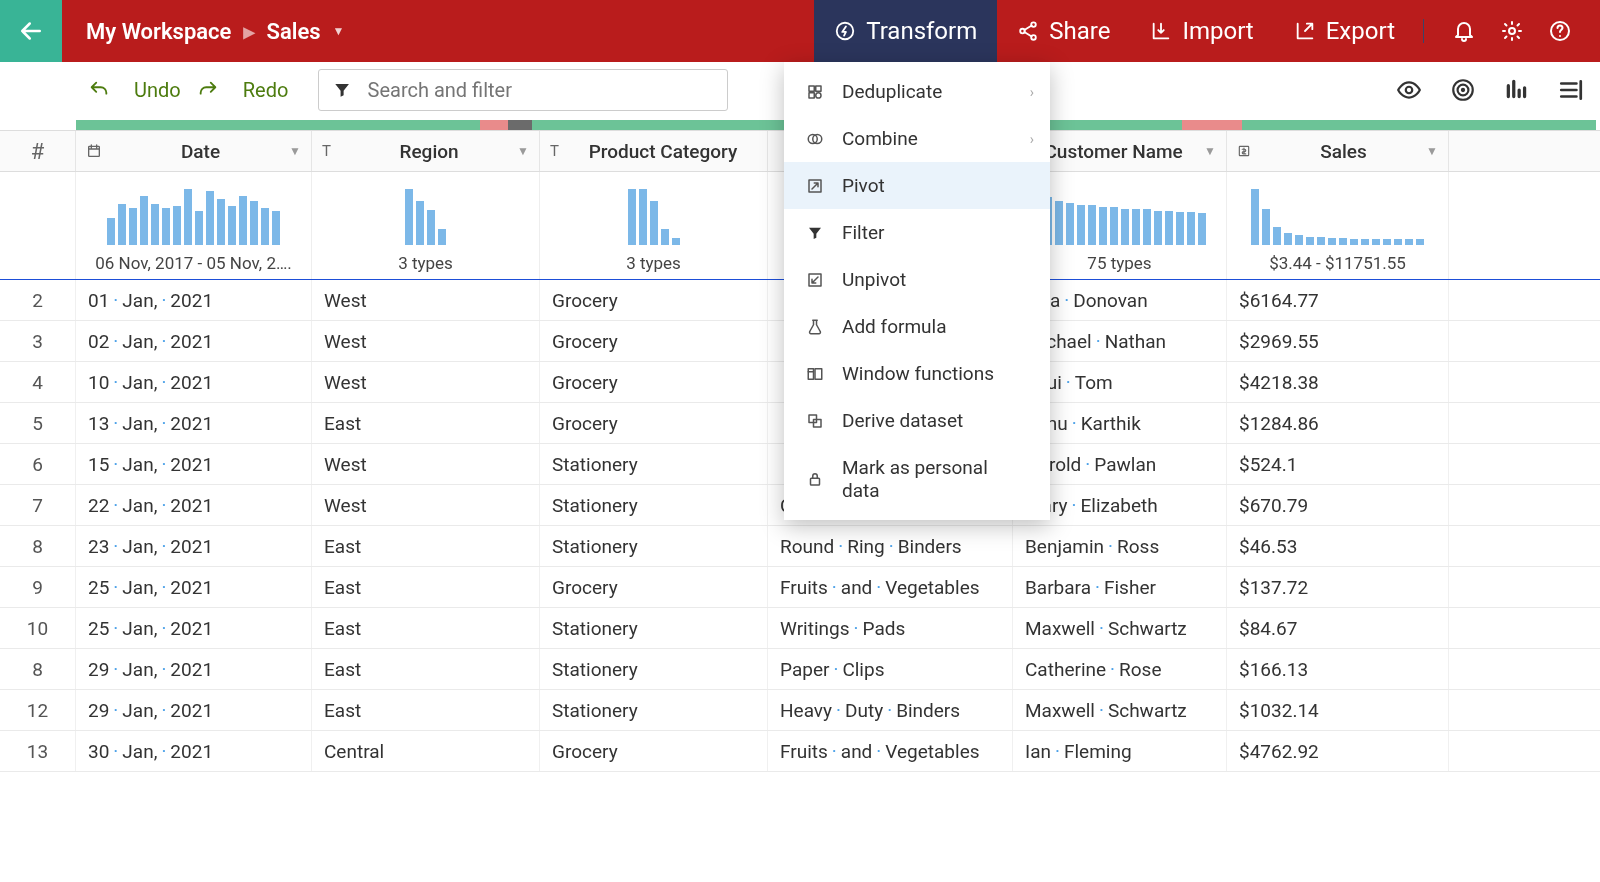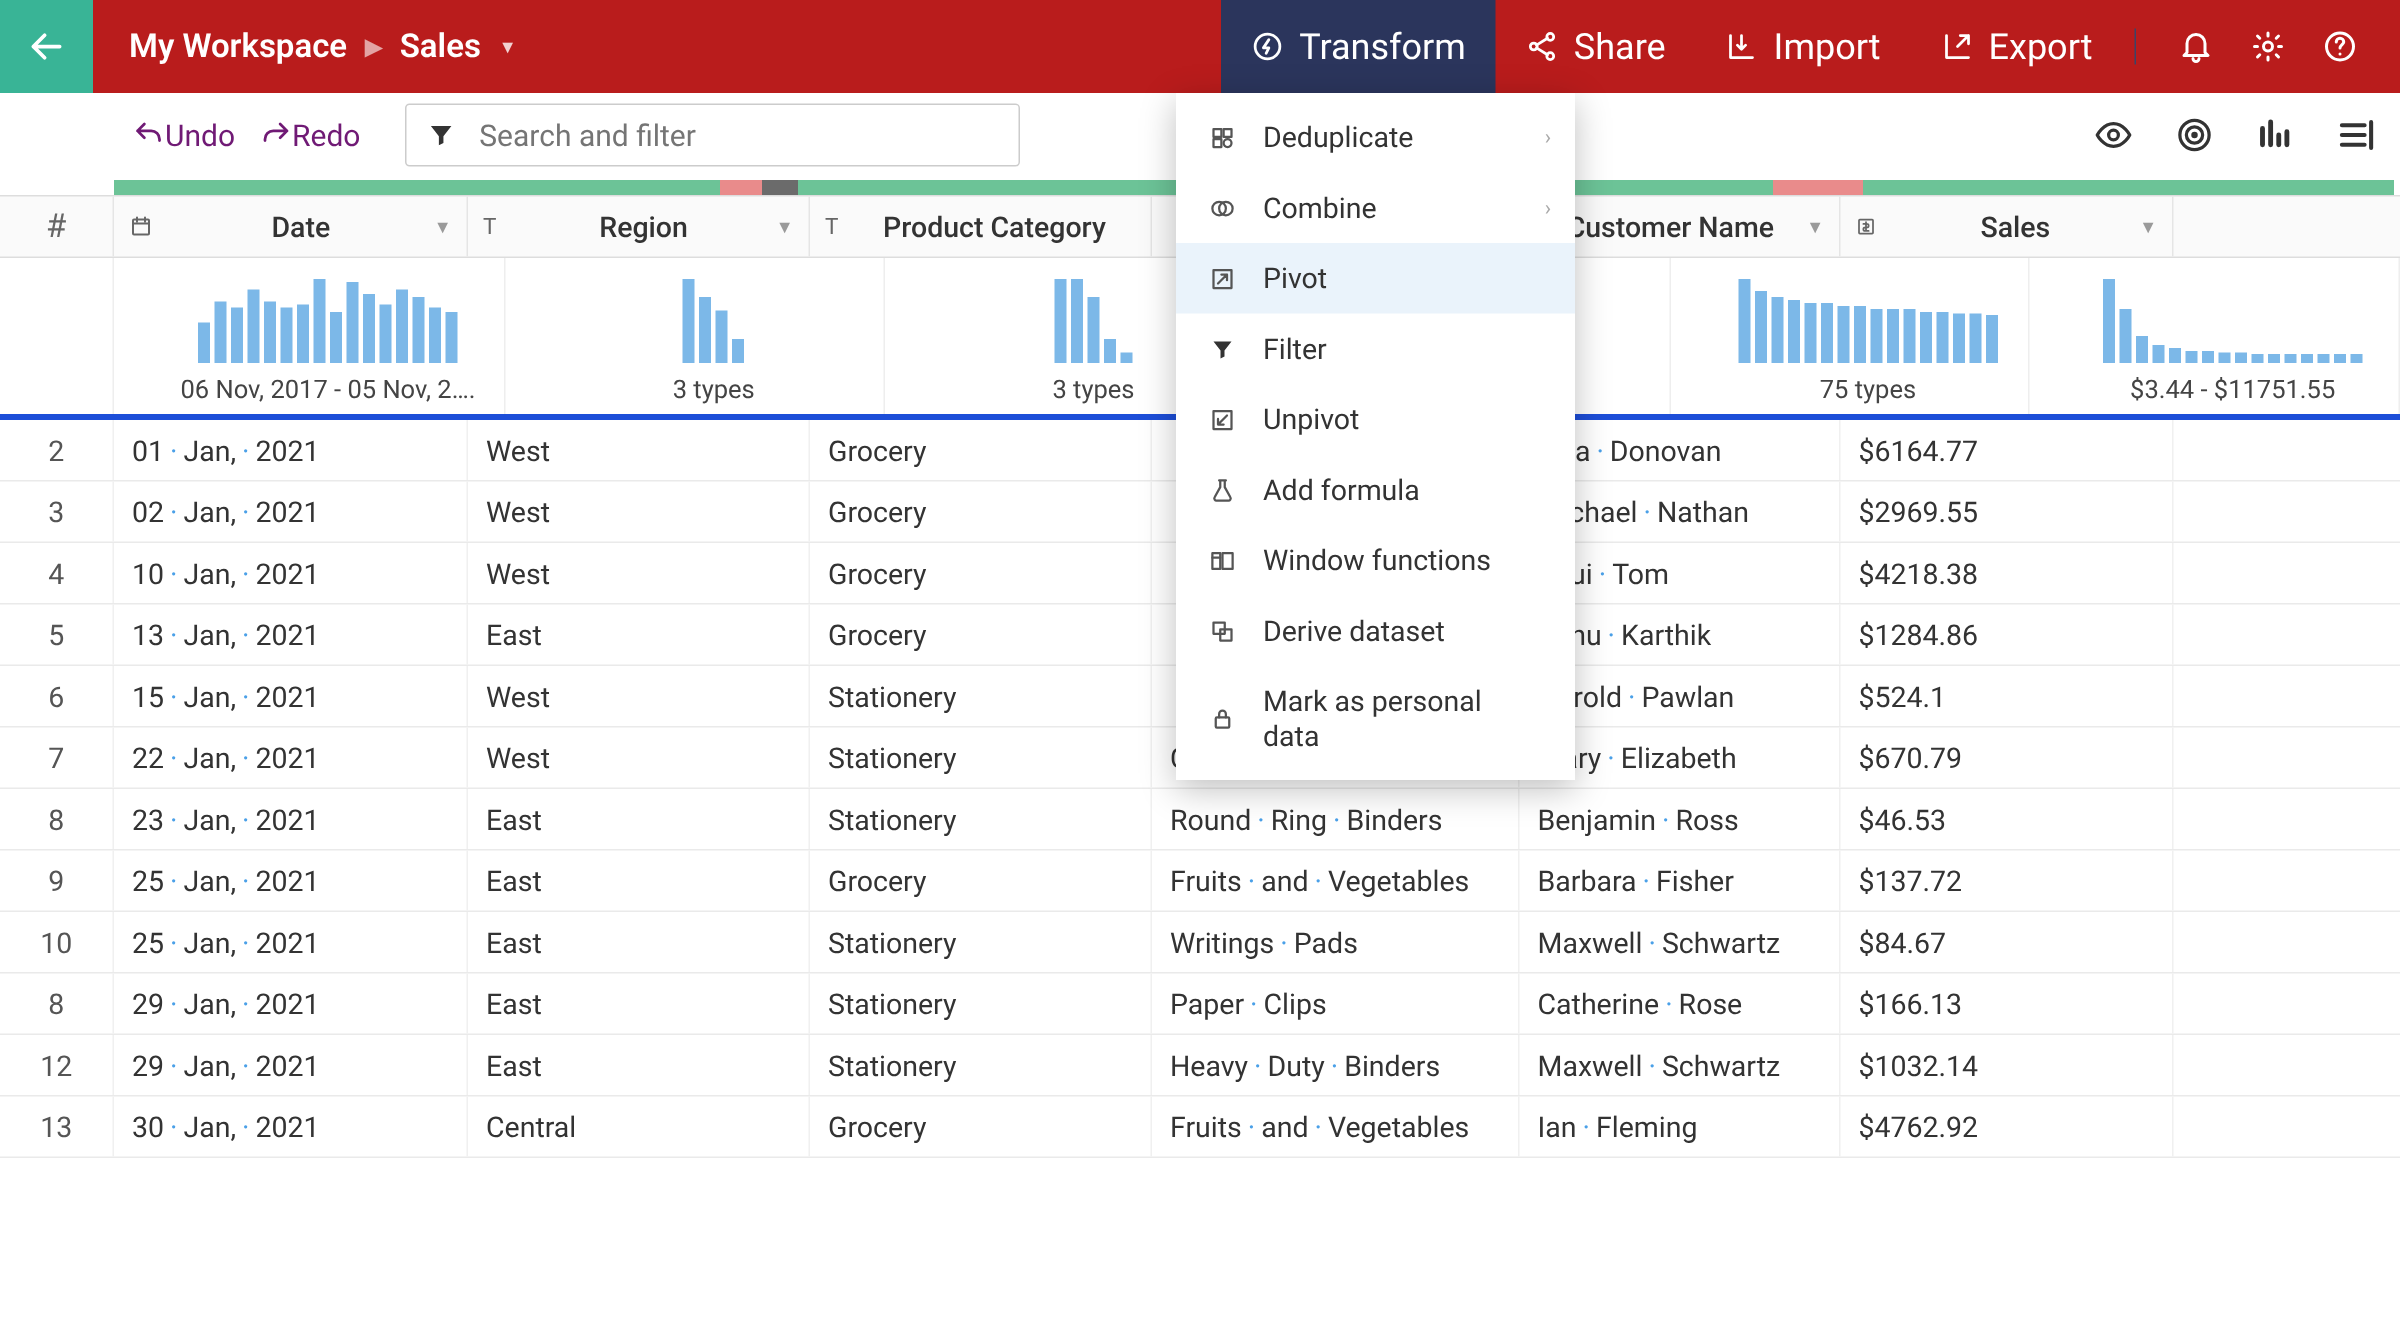--- a/index.html
+++ b/index.html
@@ -14,21 +14,21 @@
 .breadcrumb .chevron { font-size: 12px; opacity: .8; }
 .nav-spacer { flex: 1; }
 .nav-actions { display: flex; align-items: stretch; height: 100%; }
 .nav-btn { display: flex; align-items: center; gap: 10px; padding: 0 20px; font-size: 24px; cursor: pointer; color: #fff; }
 .nav-btn.active { background: #2b355c; }
 .nav-icons { display: flex; align-items: center; gap: 24px; padding: 0 28px; border-left: 1px solid #3a4468; margin-left: 8px; }
 .nav-icons svg { cursor: pointer; }
 
 
 .toolbar { display: flex; align-items: center; height: 56px; padding: 0 24px 0 88px; gap: 16px; color: #555; position: relative; }
-.tool-btn { display: flex; align-items: center; gap: 0; font-size: 20px; cursor: pointer; color: #701a75; }
+.tool-btn { display: flex; align-items: center; gap: 24px; font-size: 20px; cursor: pointer; color: #4d7c0f; }
 .search-box { display: flex; align-items: center; gap: 16px; border: 1px solid #ccc; border-radius: 3px; padding: 8px 14px; width: 410px; margin-left: 14px; }
 .search-box input { border: 0; outline: 0; font-size: 20px; color: #999; width: 100%; }
 .toolbar-right { position: absolute; right: 0; top: 0; height: 100%; display: flex; align-items: center; gap: 28px; padding-right: 16px; }
 .toolbar-right svg, .toolbar-right .glyph { cursor: pointer; color: #333; }
 
 
 .quality { display: flex; height: 10px; margin: 2px 0 0 76px; }
 .q-seg { height: 10px; }
 .q-green { background: #6cc397; }
 .q-red { background: #e98b8b; }
@@ -43,21 +43,21 @@
 .th-region { width: 228px; }
 .th-category { width: 228px; }
 .th-prod { width: 245px; }
 .th-cust { width: 214px; }
 .th-sales { width: 222px; }
 .th .type-ico { font-size: 15px; color: #666; margin-right: 10px; display: inline-flex; align-items: center; }
 .th .label { flex: 1; text-align: center; font-weight: 500; }
 .th .drop { color: #9a9a9a; font-size: 12px; }
 
 
-.spark-row { display: flex; height: 108px; border-bottom: 4px solid #1d4ed8; justify-content: space-between; }
+.spark-row { display: flex; height: 108px; border-bottom: 1px solid #1d4ed8; }
 .spark-cell { border-right: 1px solid #eee; display: flex; flex-direction: column; justify-content: flex-end; align-items: center; padding-bottom: 6px; font-size: 17px; color: #444; }
 .spark-cell.idx { width: 76px; }
 .spark-cell .bars { display: flex; align-items: flex-end; gap: 3px; height: 56px; margin-bottom: 8px; }
 .spark-cell .bars span { width: 8px; background: #7cb8e8; }
 
 
 .body { }
 .row { display: flex; height: 41px; align-items: center; border-bottom: 1px solid #eaeaea; font-size: 19px; color: #333; }
 .cell { padding: 0 12px; border-right: 1px solid #f0f0f0; height: 100%; display: flex; align-items: center; overflow: hidden; white-space: nowrap; }
 .cell.idx { width: 76px; justify-content: center; color: #555; }

